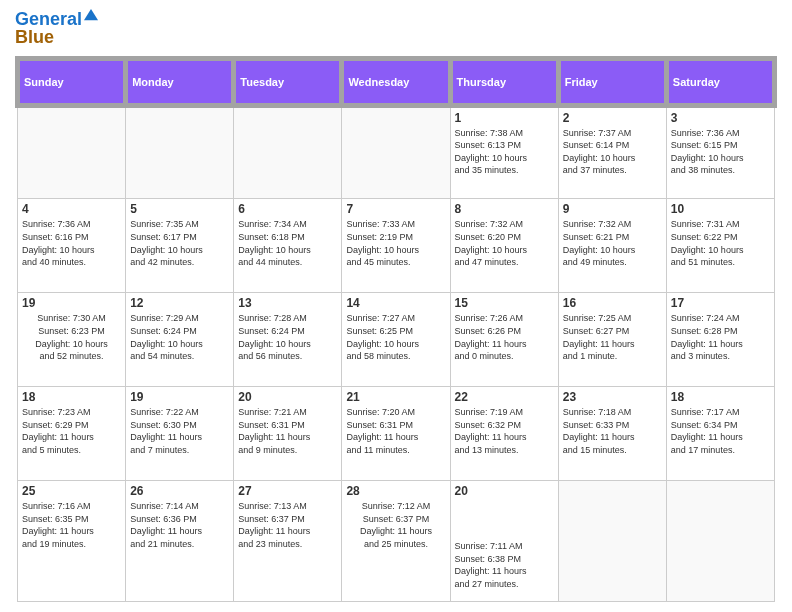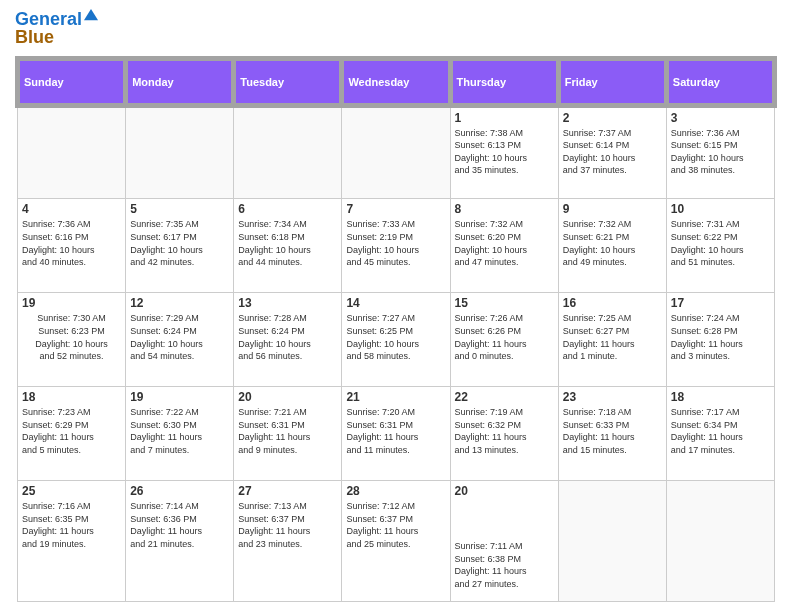--- a/index.html
+++ b/index.html
@@ -326,21 +326,21 @@
           </td>
           <td>
             <span class="day-number">27</span>
             <div class="day-info" style="white-space: pre-line;">Sunrise: 7:13 AM
 Sunset: 6:37 PM
 Daylight: 11 hours
 and 23 minutes.</div>
           </td>
           <td>
             <span class="day-number">28</span>
-            <div class="day-info" style="white-space: pre-line;">Sunrise: 7:12 AM
+            <div class="day-info" style="white-space: pre-line; text-align: center;">Sunrise: 7:12 AM
 Sunset: 6:37 PM
 Daylight: 11 hours
 and 25 minutes.</div>
           </td>
           <td>
             <span class="day-number">20</span>
             <div class="day-info" style="white-space: pre-line; margin-top: 42px;">Sunrise: 7:11 AM
 Sunset: 6:38 PM
 Daylight: 11 hours
 and 27 minutes.</div>

